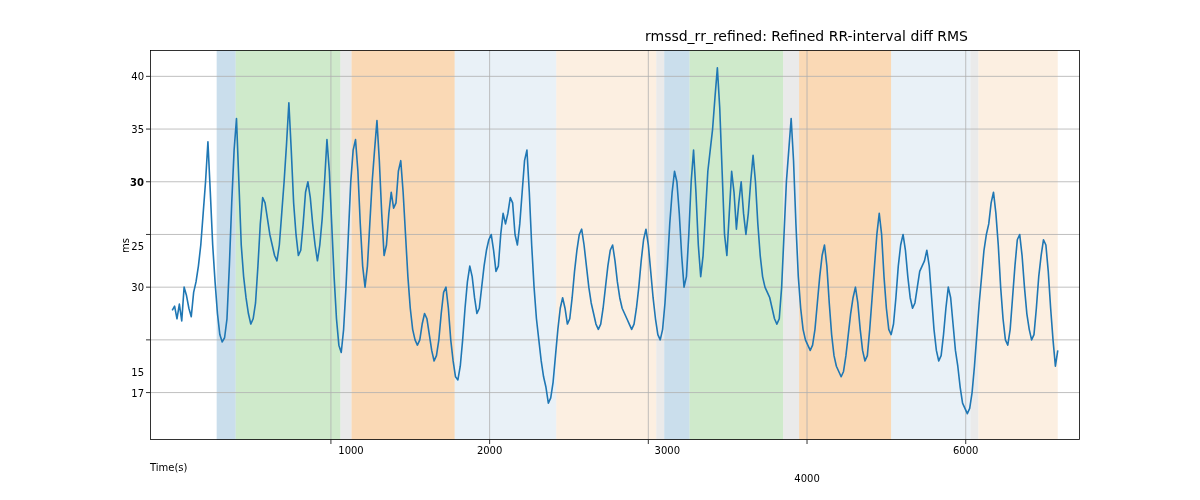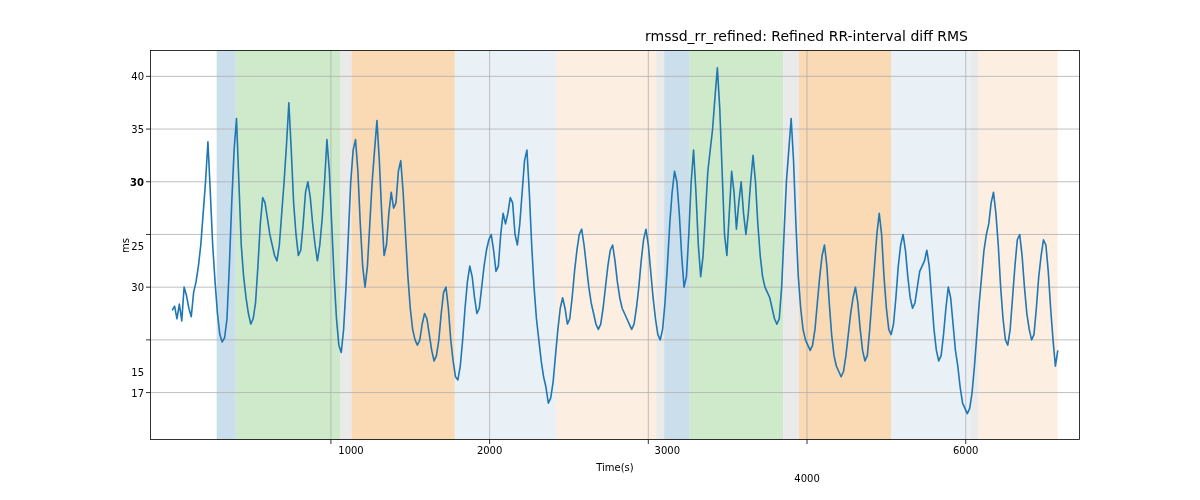--- a/index.html
+++ b/index.html
@@ -36,21 +36,20 @@
   .axes svg {
     width: 930px;
     height: 390px;
     display: block;
   }
   .xlabel {
     position: absolute;
     left: 150px;
     width: 930px;
     top: 462px;
-    text-align: center;
     font-size: 10px;
   }
   .ylabel {
     position: absolute;
     left: 118px;
     top: 50px;
     height: 390px;
     width: 14px;
     font-size: 10px;
     display: flex;

